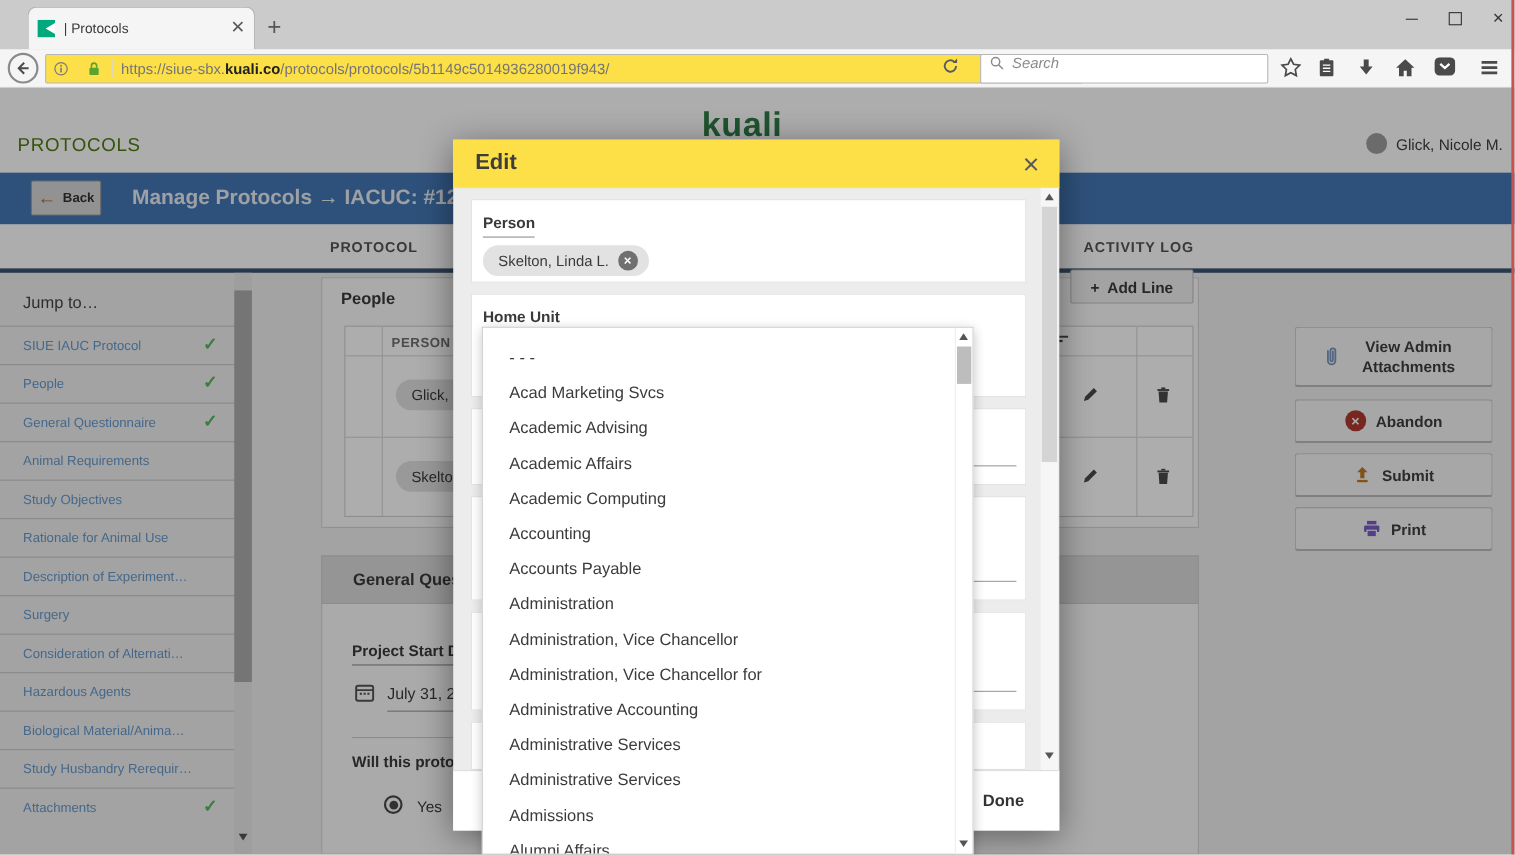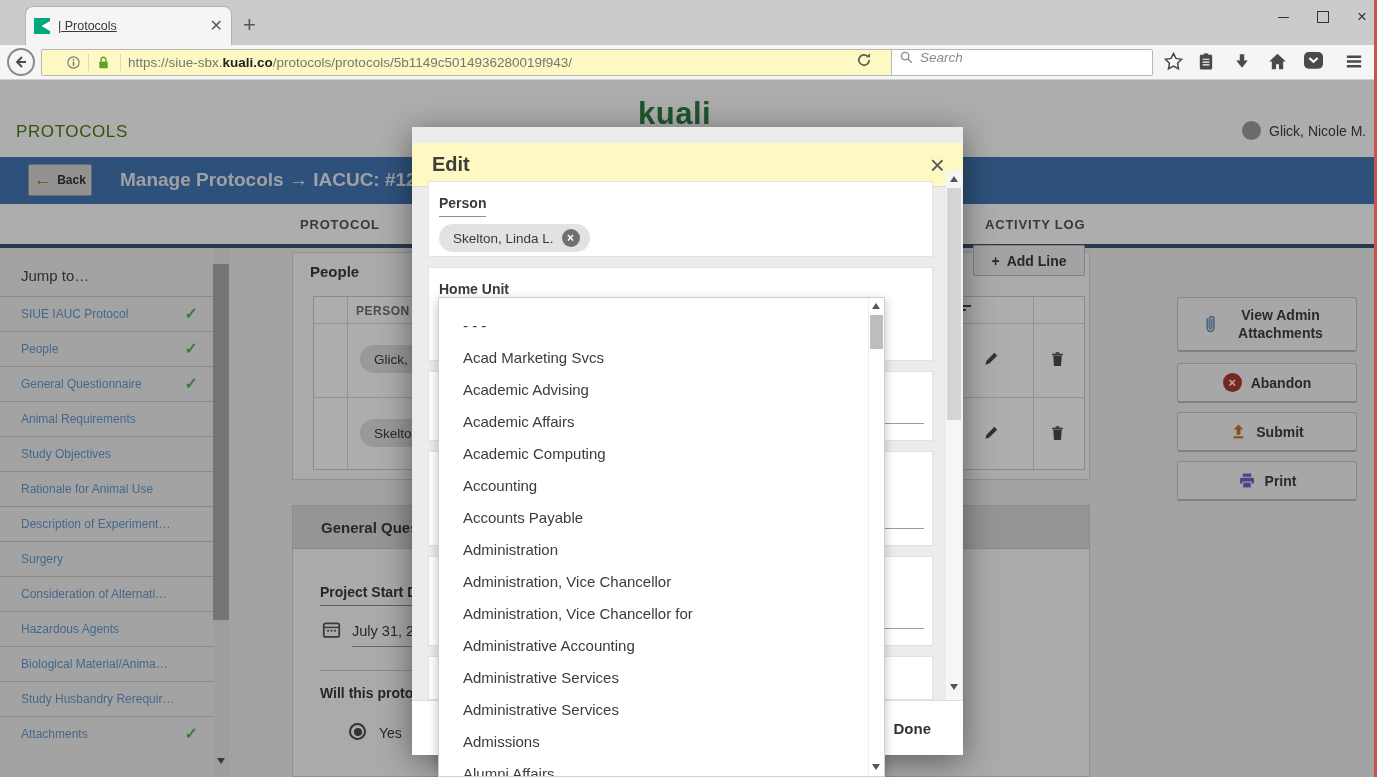--- a/index.html
+++ b/index.html
@@ -3,32 +3,32 @@
 <meta charset="utf-8">
 <style>
   html,body{margin:0;padding:0;background:#e0e0e0;font-family:"Liberation Sans",sans-serif;}
   .screen{position:relative;width:1377px;height:777px;overflow:hidden;background:#f1f1f1;}
   .abs{position:absolute;}
 
   
   .titlebar{left:0;top:0;width:1377px;height:45px;background:#cbcbcb;}
   .btab{left:25px;top:6px;width:207px;height:39px;background:#f5f5f5;border:1px solid #b3b3b3;border-bottom:none;
         border-radius:8px 8px 0 0;display:flex;align-items:center;padding:0 8px;box-sizing:border-box;}
-  .btab-title{font-size:12.5px;color:#3a3a3a;margin-left:8px;flex:1;white-space:nowrap;overflow:hidden;text-decoration:underline;}
+  .btab-title{font-size:12.5px;color:#3a3a3a;margin-left:8px;flex:1;white-space:nowrap;overflow:hidden;}
   .btab-close{color:#5a5a5a;font-size:16px;line-height:16px;cursor:default;}
   .newtab{left:243px;top:12px;font-size:22px;color:#555;}
   .win-controls{right:10px;top:4px;display:flex;gap:28px;align-items:center;height:26px;}
   .win-min{width:11px;height:1px;background:#333;display:inline-block;}
   .win-max{width:10px;height:10px;border:1px solid #333;display:inline-block;}
   .win-close{font-size:17px;color:#333;line-height:14px;}
   .toolbar{left:0;top:45px;width:1377px;height:35px;background:#f5f5f5;border-bottom:1px solid #cfcfcf;box-sizing:border-box;}
   .backbtn{left:7px;top:48px;width:28px;height:28px;border:2px solid #8a8a8a;border-radius:50%;background:#f5f5f5;
            display:flex;align-items:center;justify-content:center;box-sizing:border-box;}
-  .urlbar{left:41px;top:49px;width:944px;height:27px;background:#fef9c3;border:1px solid #b7b7b7;border-radius:2px;
-          box-sizing:border-box;display:flex;align-items:center;padding:0 24px;}
+  .urlbar{left:41px;top:49px;width:944px;height:27px;background:#fde047;border:1px solid #b7b7b7;border-radius:2px;
+          box-sizing:border-box;display:flex;align-items:center;padding:0 6px;}
   .url-sep{width:1px;height:17px;background:#d6d6d6;margin:0 7px;}
   .url-text{font-size:13.5px;color:#757575;white-space:nowrap;overflow:hidden;flex:1;}
   .url-text b{color:#222;font-weight:700;}
   .reload{left:855px;top:51px;}
   .searchbox{left:891px;top:49px;width:262px;height:27px;background:#fff;border:1px solid #b7b7b7;border-radius:2px;
              box-sizing:border-box;display:flex;align-items:flex-start;padding:0 7px;}
   .search-ph{font-style:italic;color:#8a8a8a;font-size:13.5px;margin-left:6px;}
   .tbicon{top:52px;width:20px;height:20px;}
 
   
@@ -94,21 +94,21 @@
   .radio{width:17px;height:17px;border:2px solid #4a4a4a;border-radius:50%;box-sizing:border-box;position:relative;}
   .radio.sel::after{content:"";position:absolute;left:2.5px;top:2.5px;width:8px;height:8px;border-radius:50%;background:#4a4a4a;}
   .radio-label{font-size:14px;color:#3a3a3a;}
 
   
   .overlay{left:0;top:80px;width:1377px;height:697px;background:rgba(0,0,0,0.32);z-index:50;}
 
   
   .modal{left:412px;top:127px;width:551px;height:628px;background:#ececec;z-index:100;
          box-shadow:0 6px 30px rgba(0,0,0,0.45);}
-  .modal-header{position:absolute;left:0;top:16px;width:551px;height:44px;background:#fef9c3;border-bottom:1px solid #dcdcdc;
+  .modal-header{position:absolute;left:0;top:0;width:551px;height:44px;background:#fde047;border-bottom:1px solid #dcdcdc;
                 box-sizing:border-box;display:flex;align-items:center;justify-content:space-between;padding:0 18px 0 20px;}
   .modal-title{font-size:20px;font-weight:700;color:#3d3d3d;}
   .modal-close{font-size:26px;color:#5a5a5a;line-height:20px;}
   .mcard{position:absolute;left:16px;width:505px;background:#fff;border:1px solid #e2e2e2;box-sizing:border-box;}
   .m-underline{position:absolute;right:8px;bottom:16px;width:42px;border-bottom:1px solid #9c9c9c;}
   .modal-footer{position:absolute;left:0;top:573px;width:551px;height:55px;background:#fff;border-top:1px solid #ddd;
                 box-sizing:border-box;display:flex;align-items:center;justify-content:flex-end;padding-right:32px;}
   .done-btn{font-size:15px;font-weight:700;color:#333;}
   .m-scroll{position:absolute;left:534px;top:44px;width:16px;height:529px;background:#f6f6f6;}
   .m-thumb{position:absolute;left:1px;top:17px;width:14px;height:232px;background:#d4d4d4;}

